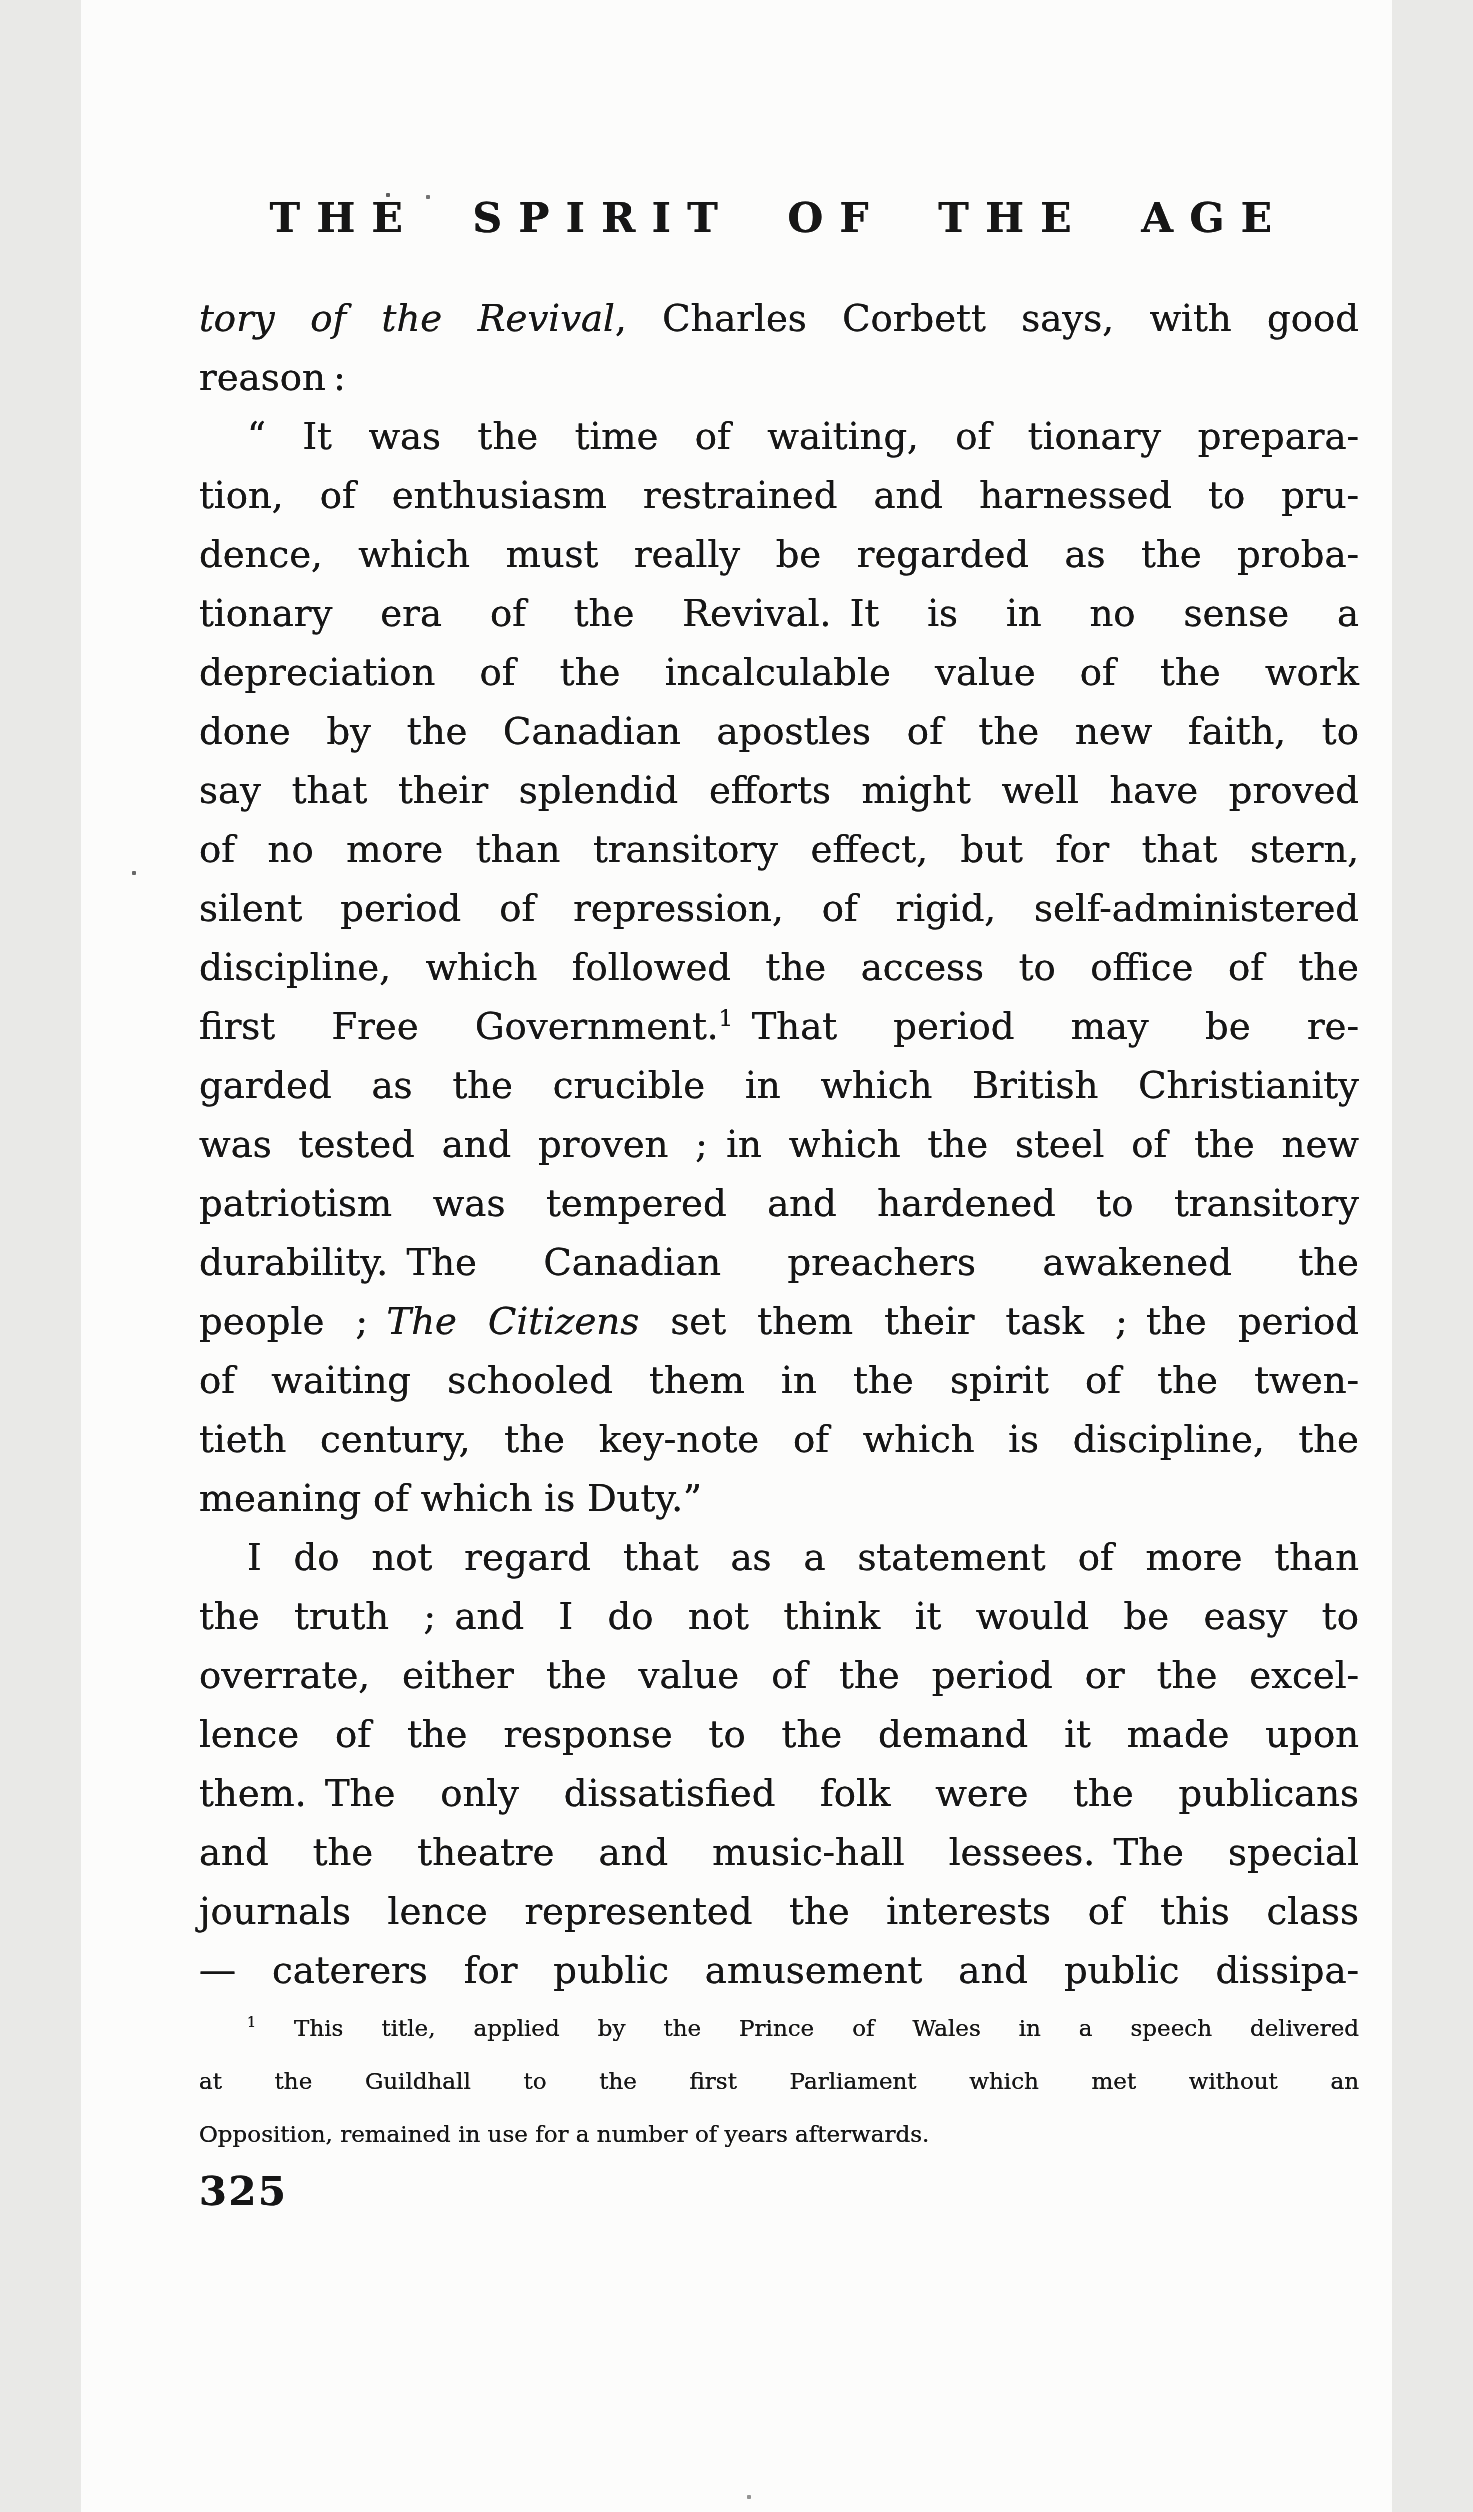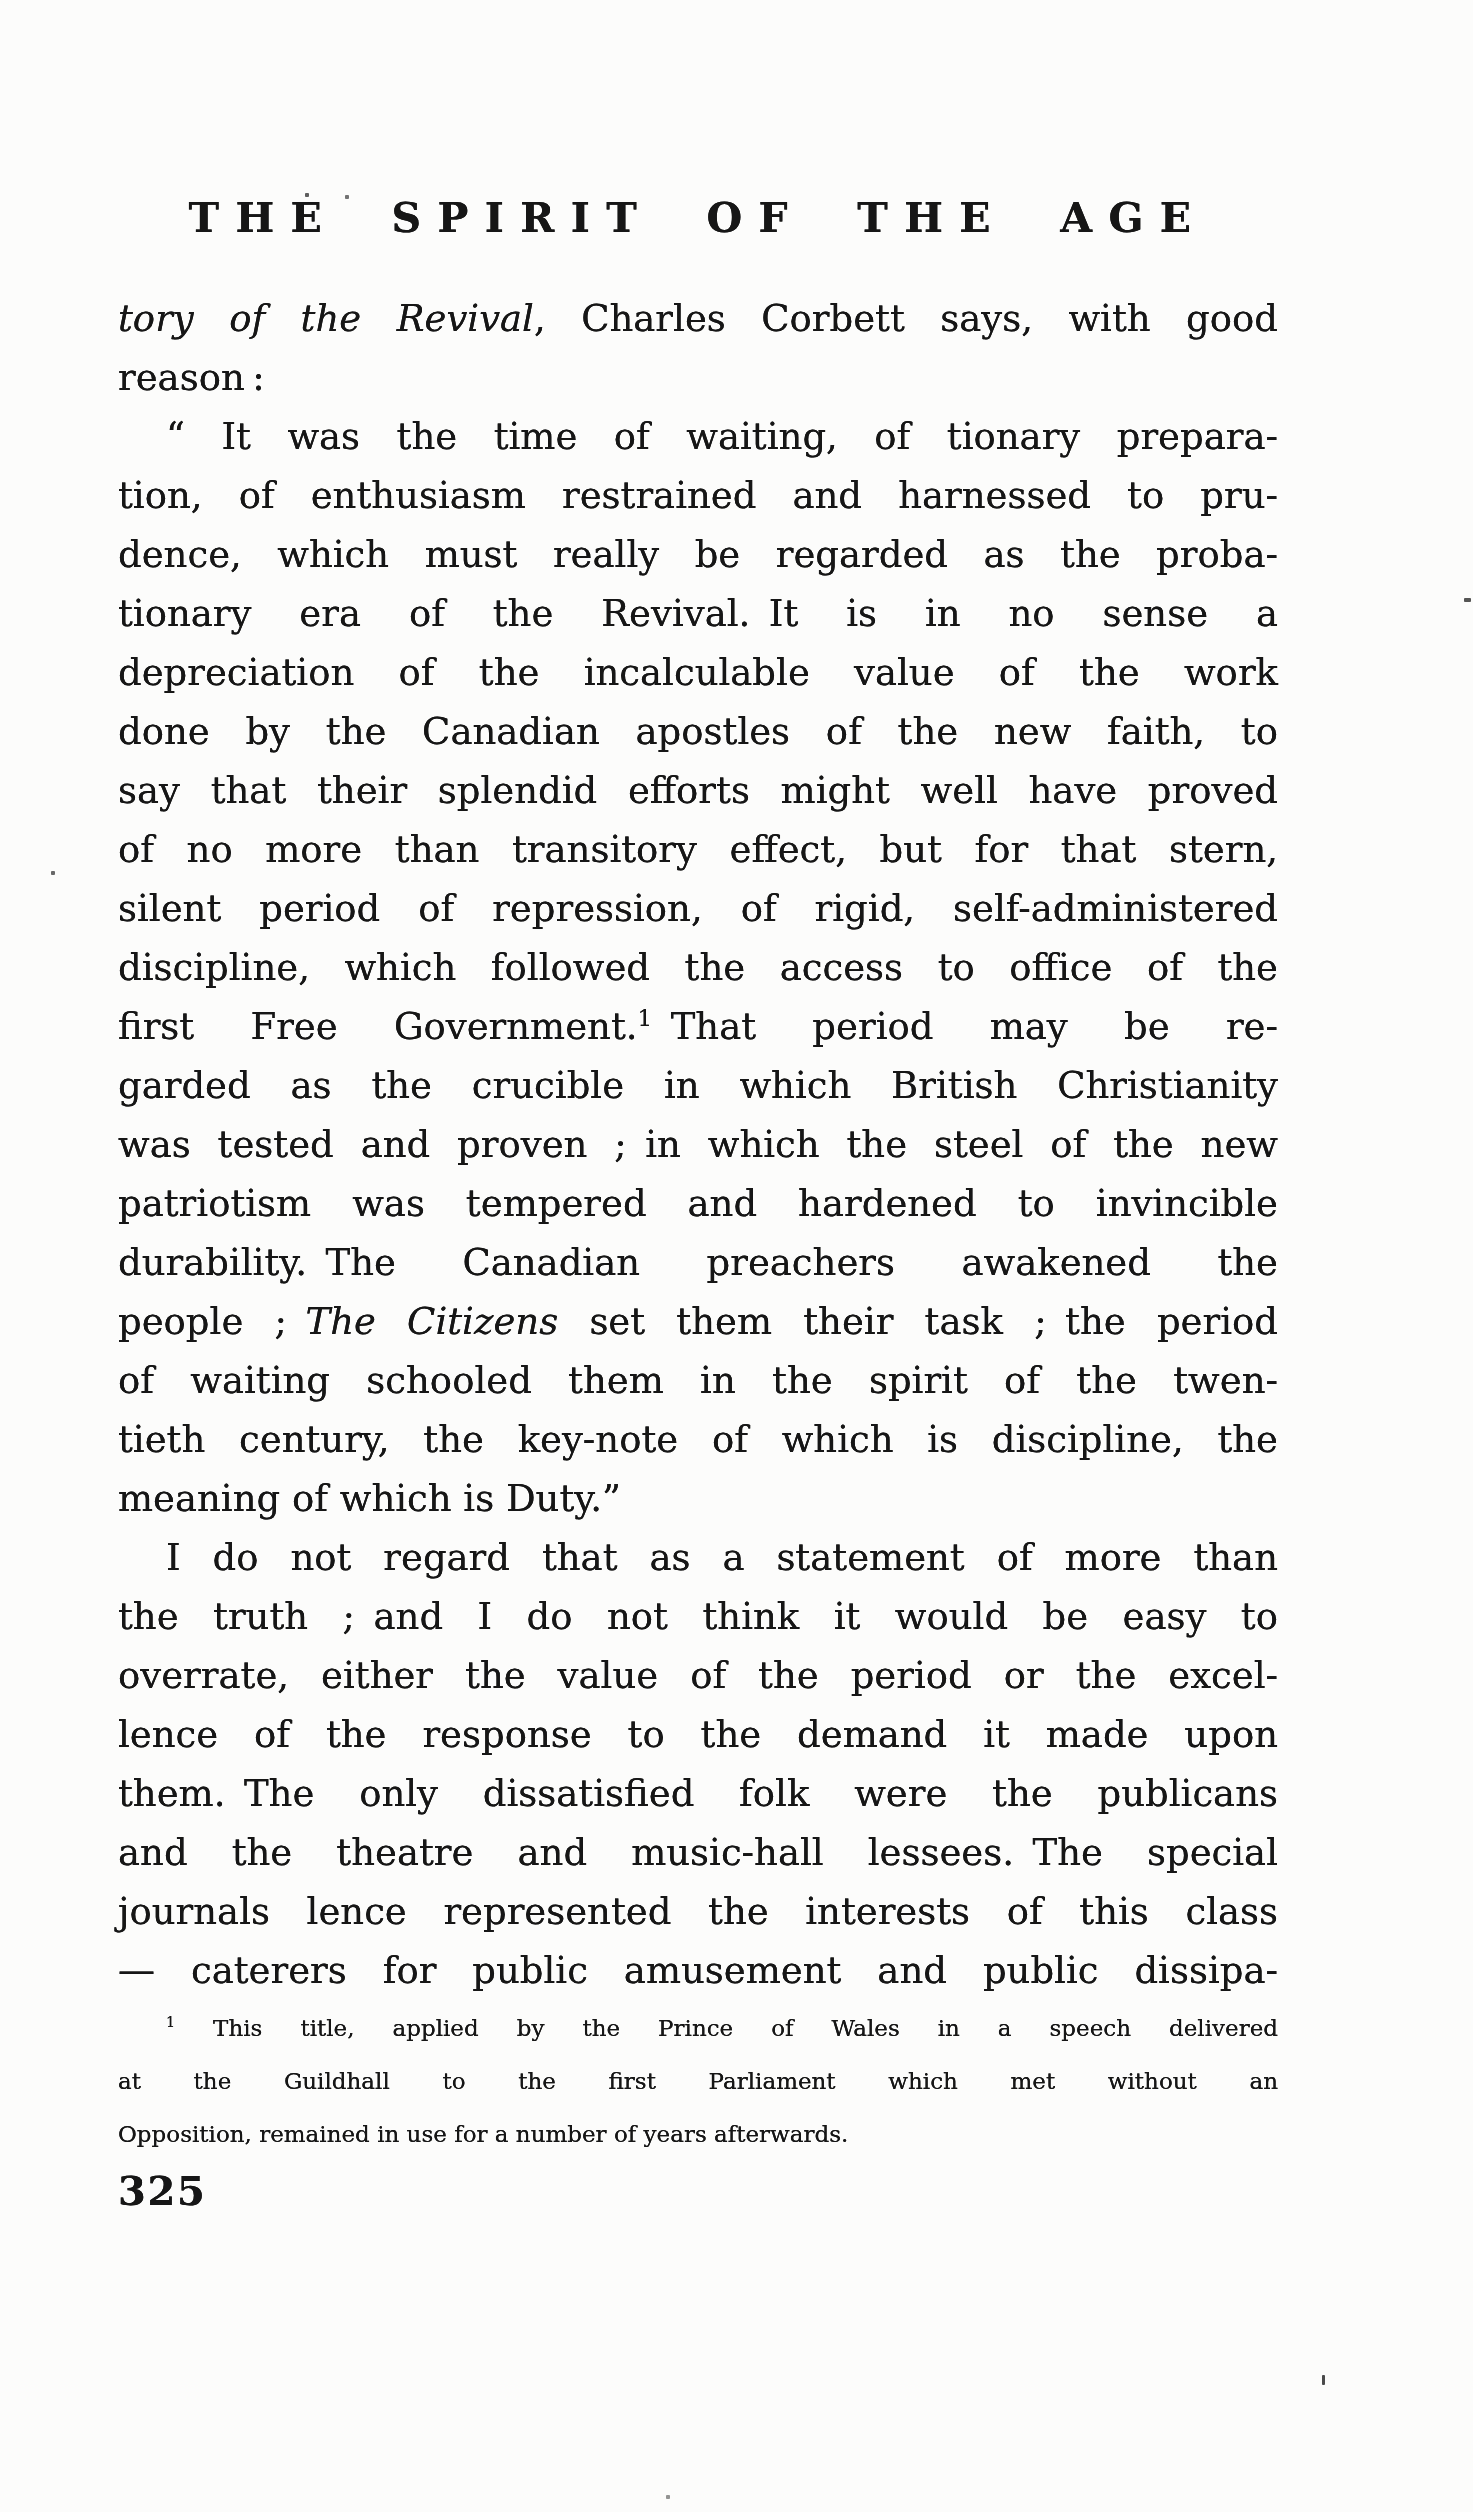--- a/index.html
+++ b/index.html
@@ -2,21 +2,21 @@
 <html style="font-size:14px"><head>
 <meta charset="utf-8">
 <style>
   html,body{margin:0;padding:0;}
   body{
     background:#e9e9e7;
     font-family:"DejaVu Serif","Liberation Serif",serif;
   }
   .page{
     position:relative;
-    width:1473px;
+    width:1311px;
     height:2512px;
     margin:0 auto;
     background:#fcfcfb;
     color:#161616;
     overflow:hidden;
   }
   .header{
     position:absolute;
     top:194px;
     left:118px;
@@ -97,21 +97,21 @@
       <div class="line"><span>tionary era of the Revival. It is in no sense a</span></div>
       <div class="line"><span>depreciation of the incalculable value of the work</span></div>
       <div class="line"><span>done by the Canadian apostles of the new faith, to</span></div>
       <div class="line"><span>say that their splendid efforts might well have proved</span></div>
       <div class="line"><span>of no more than transitory effect, but for that stern,</span></div>
       <div class="line"><span>silent period of repression, of rigid, self-administered</span></div>
       <div class="line"><span>discipline, which followed the access to office of the</span></div>
       <div class="line"><span>first Free Government.</span><span class="sup">1</span><span> That period may be re-</span></div>
       <div class="line"><span>garded as the crucible in which British Christianity</span></div>
       <div class="line"><span>was tested and proven ; in which the steel of the new</span></div>
-      <div class="line"><span>patriotism was tempered and hardened to invincible</span></div>
+      <div class="line"><span>patriotism was tempered and hardened to transitory</span></div>
       <div class="line"><span>durability. The Canadian preachers awakened the</span></div>
       <div class="line"><span>people ; </span><span class="it">The Citizens</span><span> set them their task ; the period</span></div>
       <div class="line"><span>of waiting schooled them in the spirit of the twen-</span></div>
       <div class="line"><span>tieth century, the key-note of which is discipline, the</span></div>
       <div class="line endp"><span>meaning of which is Duty.”</span></div>
       <div class="line indent"><span>I do not regard that as a statement of more than</span></div>
       <div class="line"><span>the truth ; and I do not think it would be easy to</span></div>
       <div class="line"><span>overrate, either the value of the period or the excel-</span></div>
       <div class="line"><span>lence of the response to the demand it made upon</span></div>
       <div class="line"><span>them. The only dissatisfied folk were the publicans</span></div>

